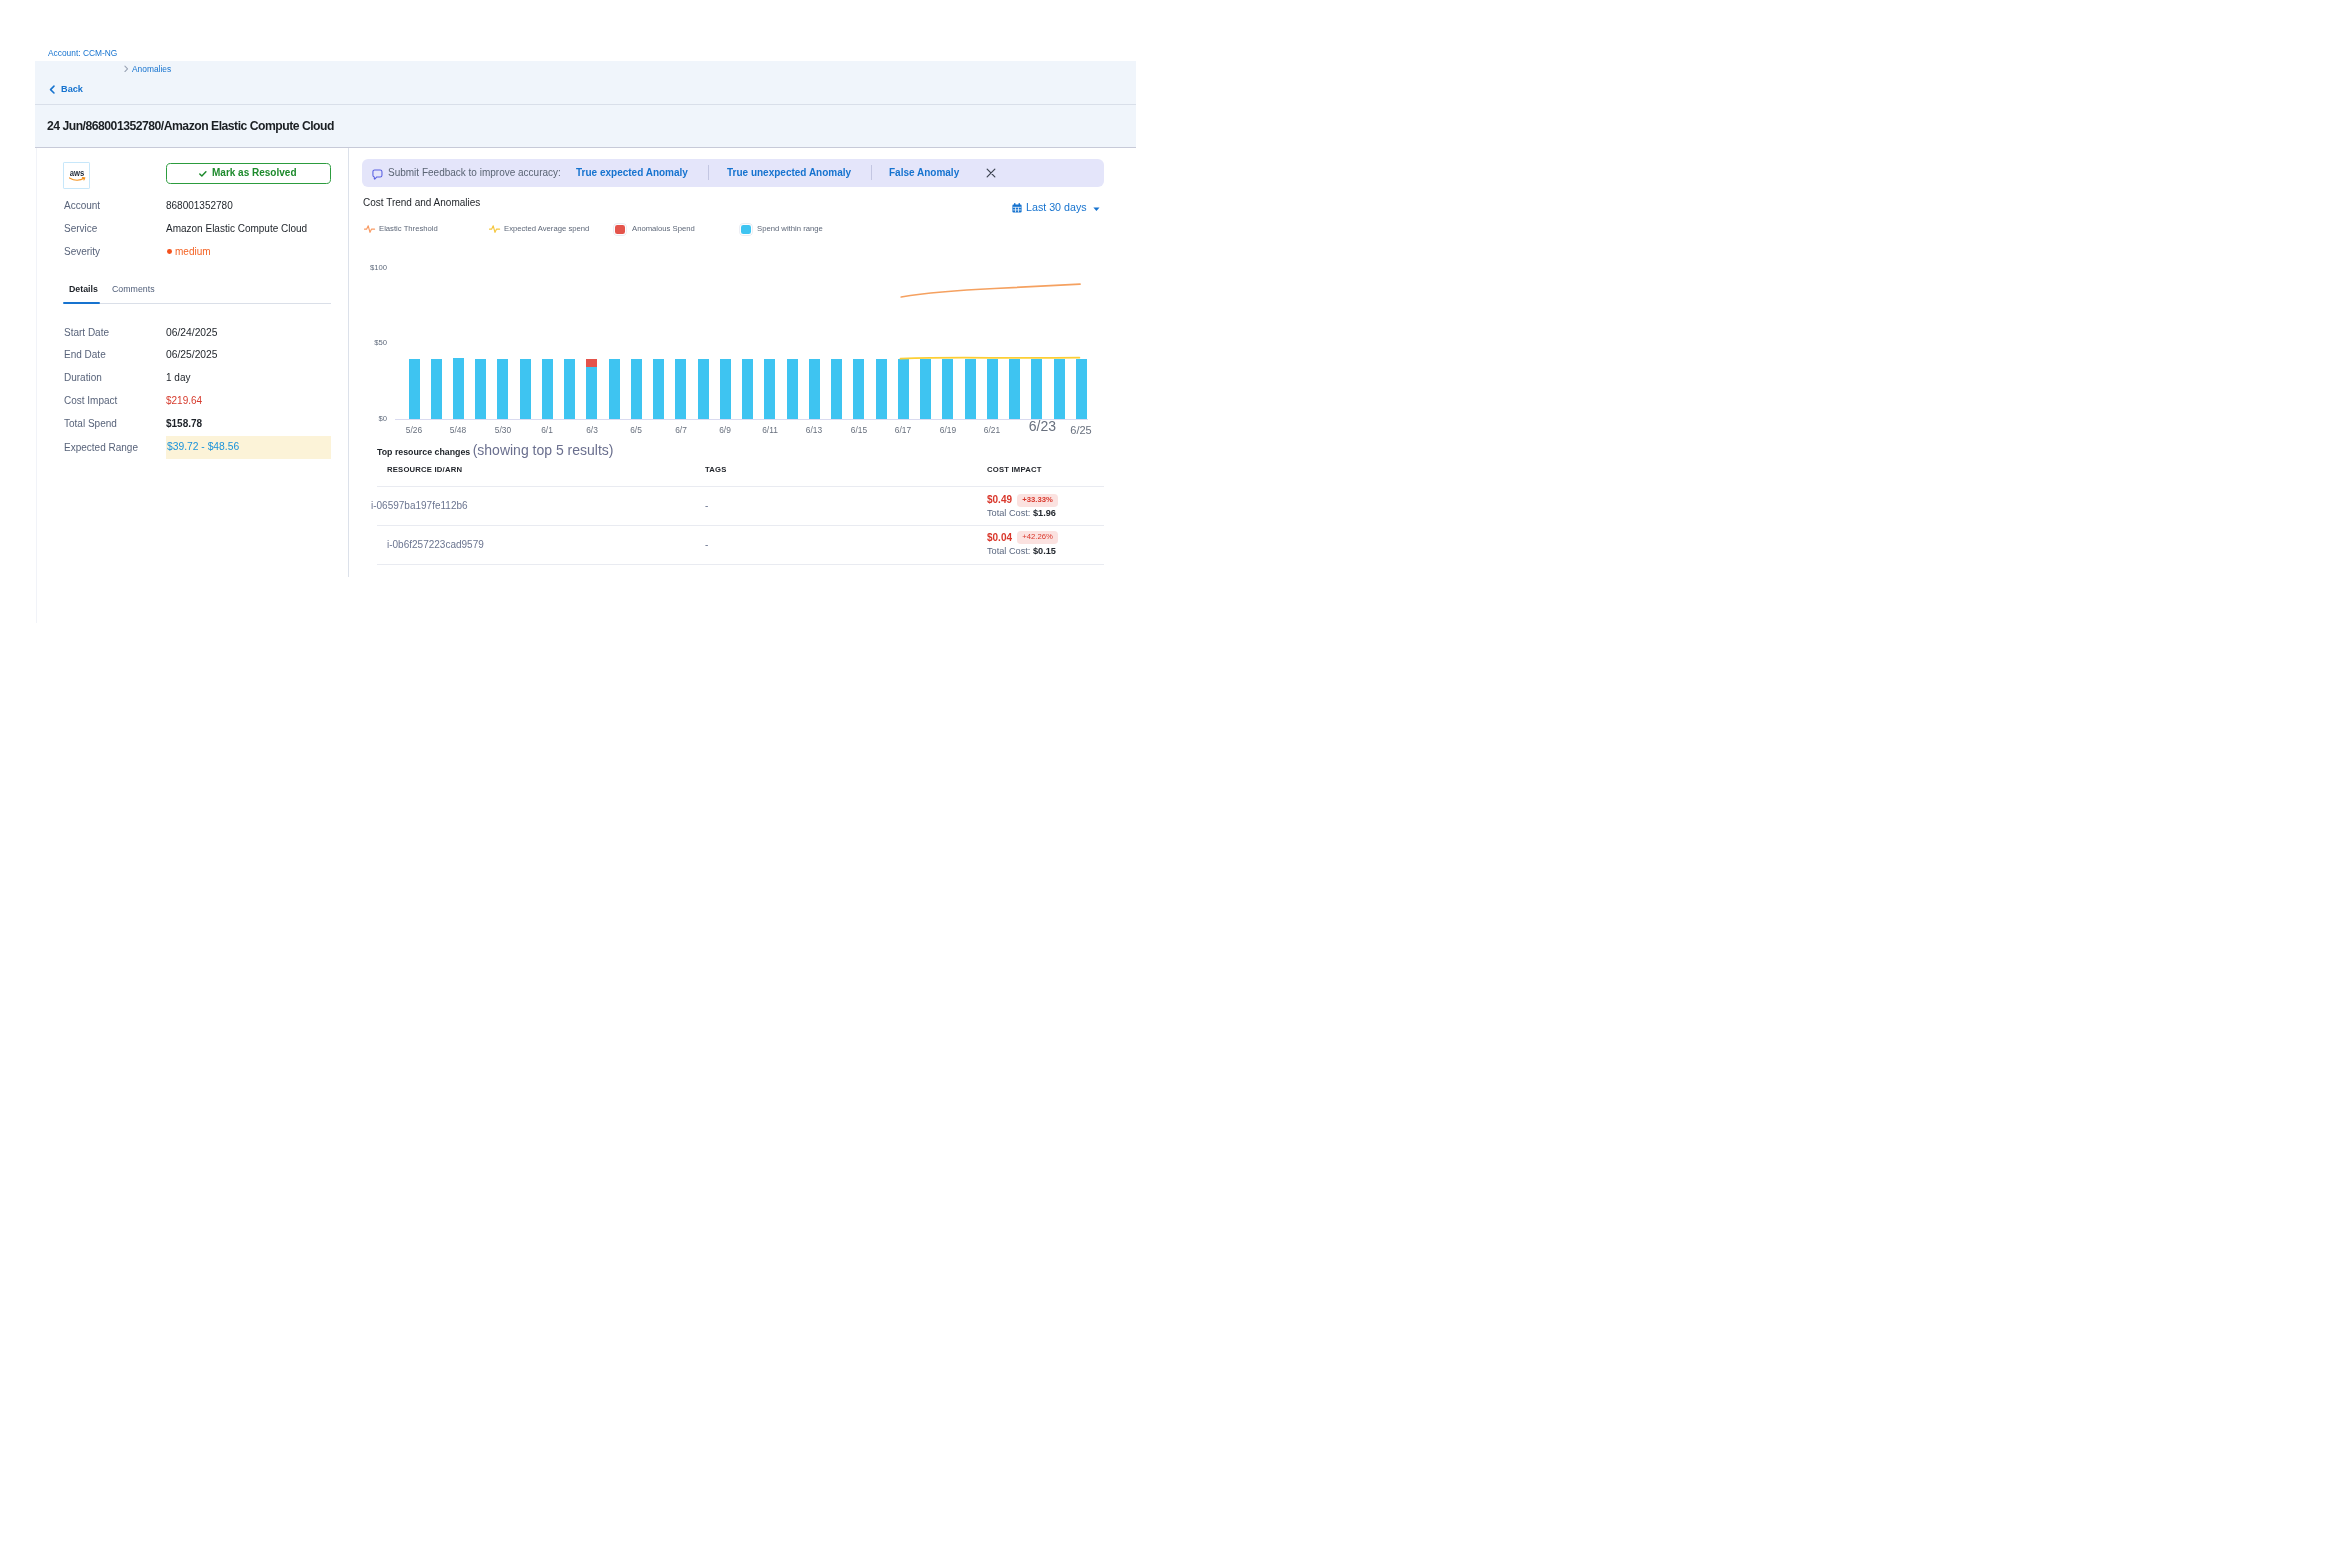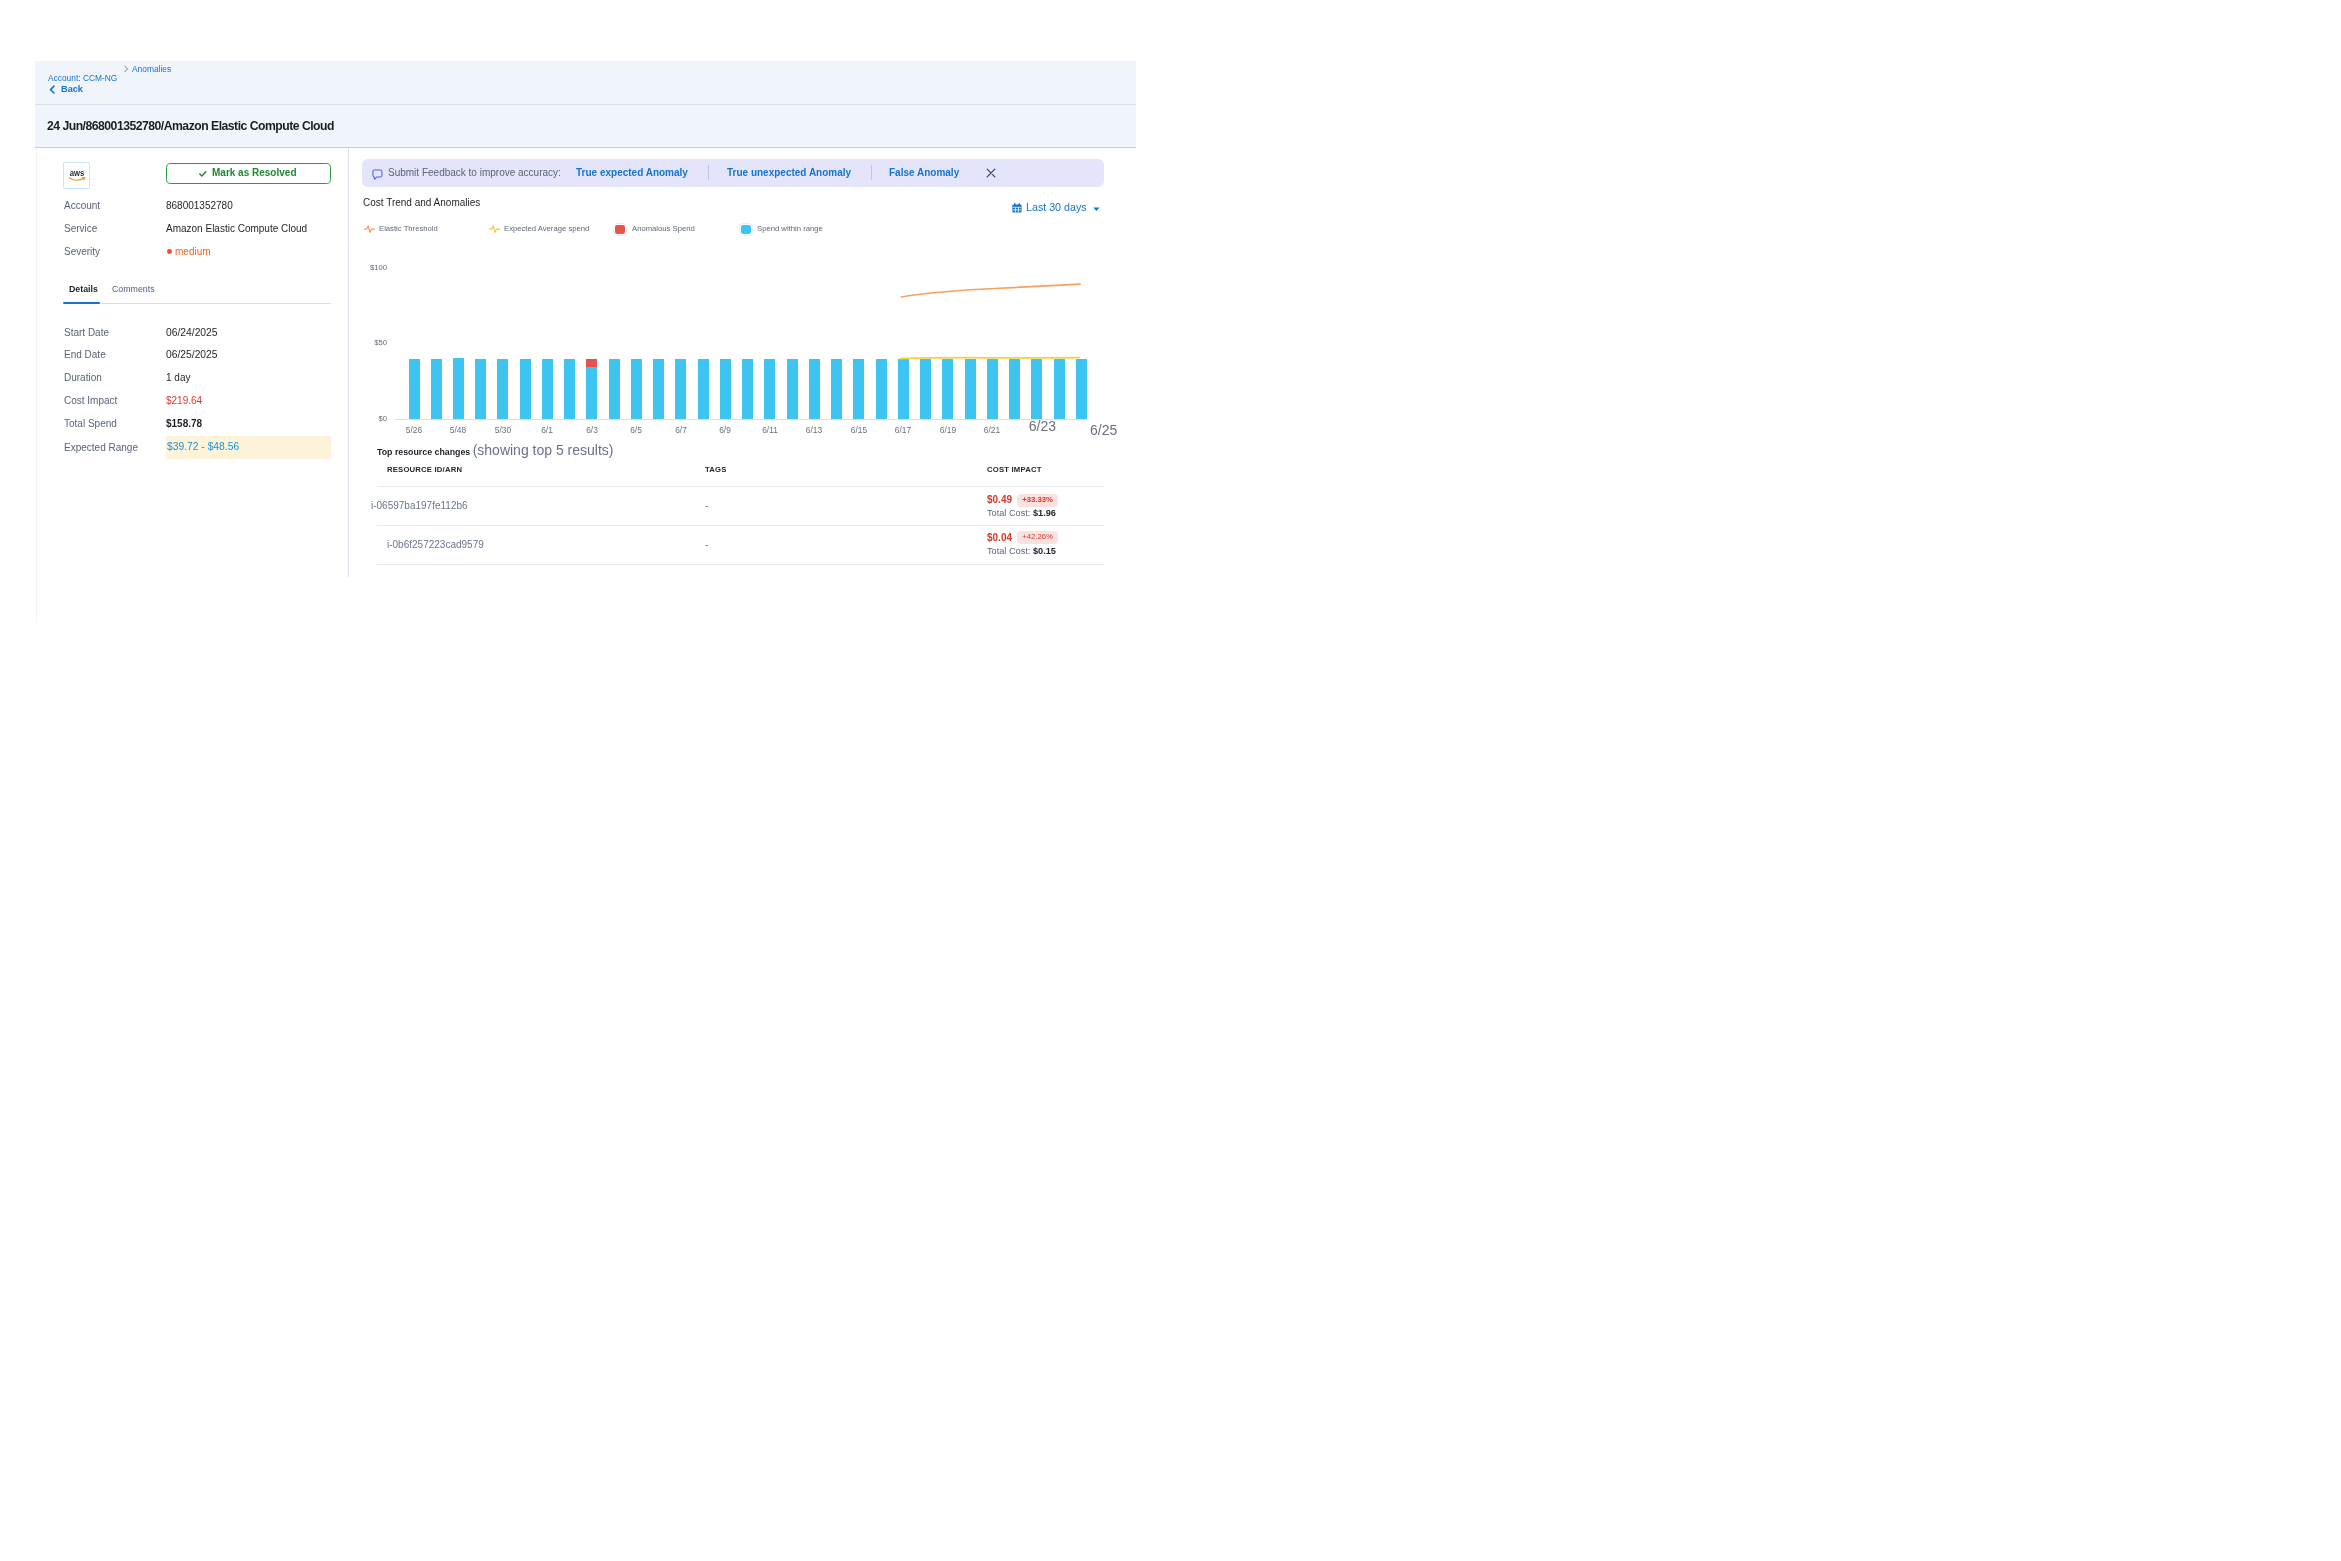--- a/index.html
+++ b/index.html
@@ -3,21 +3,21 @@
 <style>
 * { margin:0; padding:0; box-sizing:border-box; }
 html,body { width:1171px; height:781px; background:#ffffff; font-family:"Liberation Sans", sans-serif; position:relative; overflow:hidden; }
 .abs { position:absolute; }
 </style></head>
 <body>
 
 <div class="abs" style="left:35px;top:61px;width:1101px;height:44px;background:#f0f5fb;border-bottom:0.8px solid #d9dfe9"></div>
 <div class="abs" style="left:35px;top:105px;width:1101px;height:43px;background:#f0f5fb;border-bottom:0.9px solid #c7cad8"></div>
 
-<div class="abs" style="left:48px;top:73px;height:10.7px;line-height:10.7px;font-size:8.4px;color:#1673cf">Account: CCM-NG</div>
+<div class="abs" style="left:48px;top:48px;height:10.7px;line-height:10.7px;font-size:8.4px;color:#1673cf">Account: CCM-NG</div>
 <svg class="abs" style="left:123px;top:65px" width="6.1" height="7.7" viewBox="0 0 8 10">
     <path d="M2.5 1.5 L6 5 L2.5 8.5" fill="none" stroke="#98a1b3" stroke-width="1.4" stroke-linecap="round" stroke-linejoin="round"></path>
   </svg>
 <div class="abs" style="left:132px;top:64px;height:10.7px;line-height:10.7px;font-size:8.4px;color:#1673cf">Anomalies</div>
 
 <svg class="abs" style="left:49px;top:85px" width="6.9" height="9.2" viewBox="0 0 9 12">
     <path d="M6.5 1.5 L2 6 L6.5 10.5" fill="none" stroke="#1673cf" stroke-width="2" stroke-linecap="round" stroke-linejoin="round"></path>
   </svg>
 <div class="abs" style="left:61px;top:83px;height:12.2px;line-height:12.2px;font-size:9.2px;font-weight:bold;color:#1673cf">Back</div>
 
@@ -156,21 +156,21 @@
 <div style="position:absolute;left:617px;top:425px;width:38px;text-align:center;font-size:8.4px;color:#68707e;line-height:10.7px">6/5</div>
 <div style="position:absolute;left:662px;top:425px;width:38px;text-align:center;font-size:8.4px;color:#68707e;line-height:10.7px">6/7</div>
 <div style="position:absolute;left:706px;top:425px;width:38px;text-align:center;font-size:8.4px;color:#68707e;line-height:10.7px">6/9</div>
 <div style="position:absolute;left:751px;top:425px;width:38px;text-align:center;font-size:8.4px;color:#68707e;line-height:10.7px">6/11</div>
 <div style="position:absolute;left:795px;top:425px;width:38px;text-align:center;font-size:8.4px;color:#68707e;line-height:10.7px">6/13</div>
 <div style="position:absolute;left:840px;top:425px;width:38px;text-align:center;font-size:8.4px;color:#68707e;line-height:10.7px">6/15</div>
 <div style="position:absolute;left:884px;top:425px;width:38px;text-align:center;font-size:8.4px;color:#68707e;line-height:10.7px">6/17</div>
 <div style="position:absolute;left:929px;top:425px;width:38px;text-align:center;font-size:8.4px;color:#68707e;line-height:10.7px">6/19</div>
 <div style="position:absolute;left:973px;top:425px;width:38px;text-align:center;font-size:8.4px;color:#68707e;line-height:10.7px">6/21</div>
 <div style="position:absolute;left:1018px;top:421px;width:38px;text-align:right;font-size:14px;color:#68707e;line-height:10.7px">6/23</div>
-<div style="position:absolute;left:1090px;top:425px;width:38px;font-size:14px;color:#68707e;line-height:10.7px">6/25</div>
+<div style="position:absolute;left:1062px;top:425px;width:38px;text-align:center;font-size:11px;color:#68707e;line-height:10.7px">6/25</div>
 
 <div class="abs" style="left:377px;top:444px;height:13px;line-height:13px;font-size:8.8px;font-weight:bold;color:#1d2228">Top resource changes <span style="font-weight:normal;font-size:14px;color:#6a6f8e">(showing top 5 results)</span></div>
 
 <div class="abs" style="left:387px;top:465px;height:10.7px;line-height:10.7px;font-size:7.7px;font-weight:bold;letter-spacing:0.2px;color:#23262c">RESOURCE ID/ARN</div>
 <div class="abs" style="left:705px;top:465px;height:10.7px;line-height:10.7px;font-size:7.7px;font-weight:bold;letter-spacing:0.2px;color:#23262c">TAGS</div>
 <div class="abs" style="left:987px;top:465px;height:10.7px;line-height:10.7px;font-size:7.7px;font-weight:bold;letter-spacing:0.2px;color:#23262c">COST IMPACT</div>
 
 <div class="abs" style="left:377px;top:486px;width:727px;height:0.8px;background:#e9ebf1"></div>
 <div class="abs" style="left:377px;top:525px;width:727px;height:0.8px;background:#e9ebf1"></div>
 <div class="abs" style="left:377px;top:564px;width:727px;height:0.8px;background:#e9ebf1"></div>

